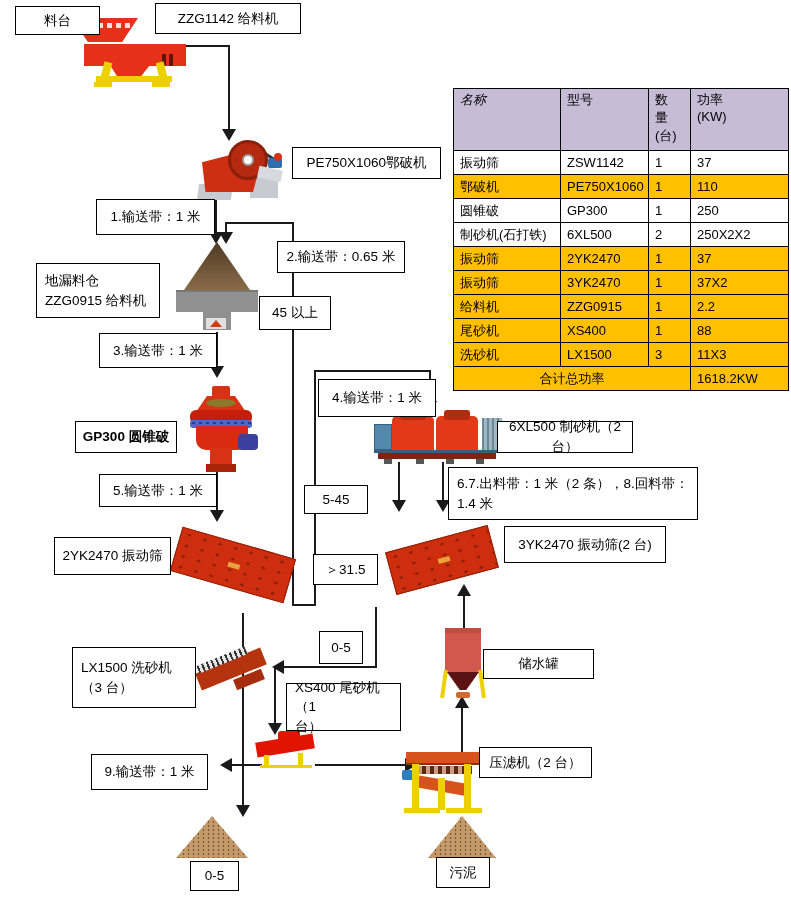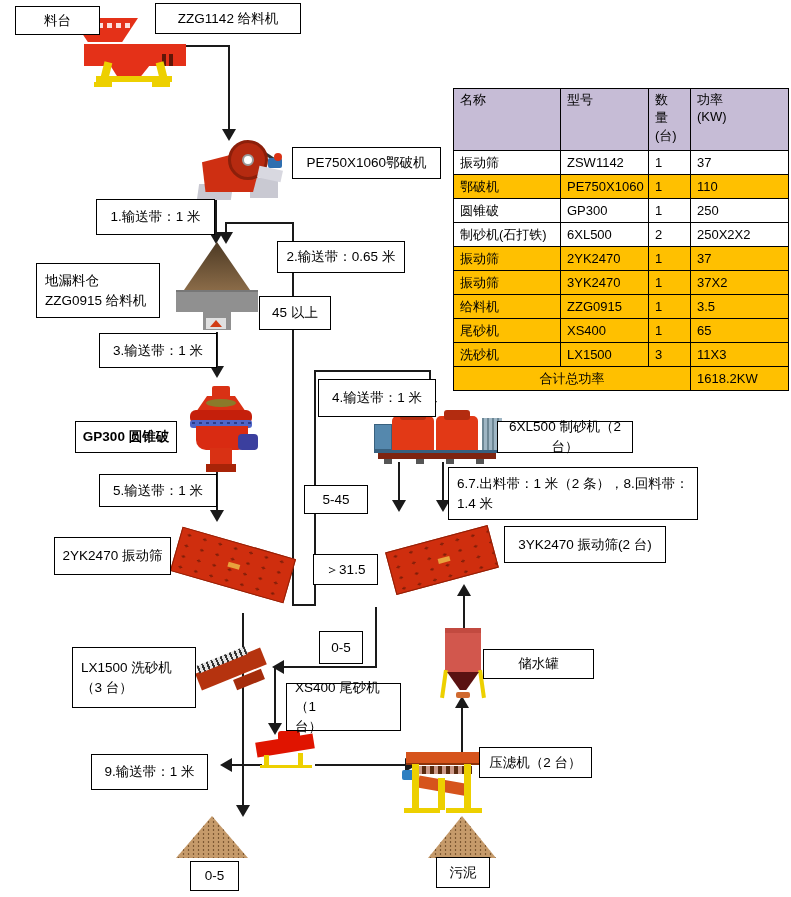--- a/index.html
+++ b/index.html
@@ -30,21 +30,21 @@
   .ah.right{border-left:12px solid var(--line);border-right:none;}
 
   
   table{position:absolute;left:453px;top:88px;width:324px;border-collapse:collapse;
         font-size:13px;color:#000;table-layout:fixed;}
   th,td{border:1.6px solid #000;padding:2px 6px;text-align:left;vertical-align:top;overflow:hidden;}
   thead th{background:var(--headerbg);font-weight:normal;white-space:pre-line;height:62px;}
   tbody td{height:24px;vertical-align:middle;background:#fff;}
   tr.hl td{background:var(--highlight);}
   td.total{text-align:center;}
-  .c1{width:107px;}.c2{width:88px;}.c3{width:42px;}.c4{width:98px;}
+  .c1{width:107px;font-style:italic;}.c2{width:88px;}.c3{width:42px;}.c4{width:98px;}
 
   
   .m{position:absolute;}
   .part{position:absolute;}
   .deck{background:#CF2E0E;border:1px solid #8e1f06;
         background-image:radial-gradient(#7e1d08 1.5px, transparent 1.6px);
         background-size:16px 11px;}
   .deck .vib{position:absolute;left:46%;top:45%;width:12px;height:5px;background:#e8a33d;}
   .pile{position:absolute;background:#C59A6A;
         background-image:radial-gradient(#7c5832 1px, transparent 1.2px);
@@ -102,27 +102,27 @@
       <tr class="hl">
           <td>振动筛</td>
           <td>3YK2470</td>
           <td>1</td>
           <td>37X2</td>
         </tr>
       <tr class="hl">
           <td>给料机</td>
           <td>ZZG0915</td>
           <td>1</td>
-          <td>3.5</td>
+          <td>2.2</td>
         </tr>
       <tr class="hl">
           <td>尾砂机</td>
           <td>XS400</td>
           <td>1</td>
-          <td>65</td>
+          <td>88</td>
         </tr>
       <tr class="hl">
           <td>洗砂机</td>
           <td>LX1500</td>
           <td>3</td>
           <td>11X3</td>
         </tr>
       <tr class="hl">
         <td colspan="3" class="total">合计总功率</td>
         <td>1618.2KW</td>

